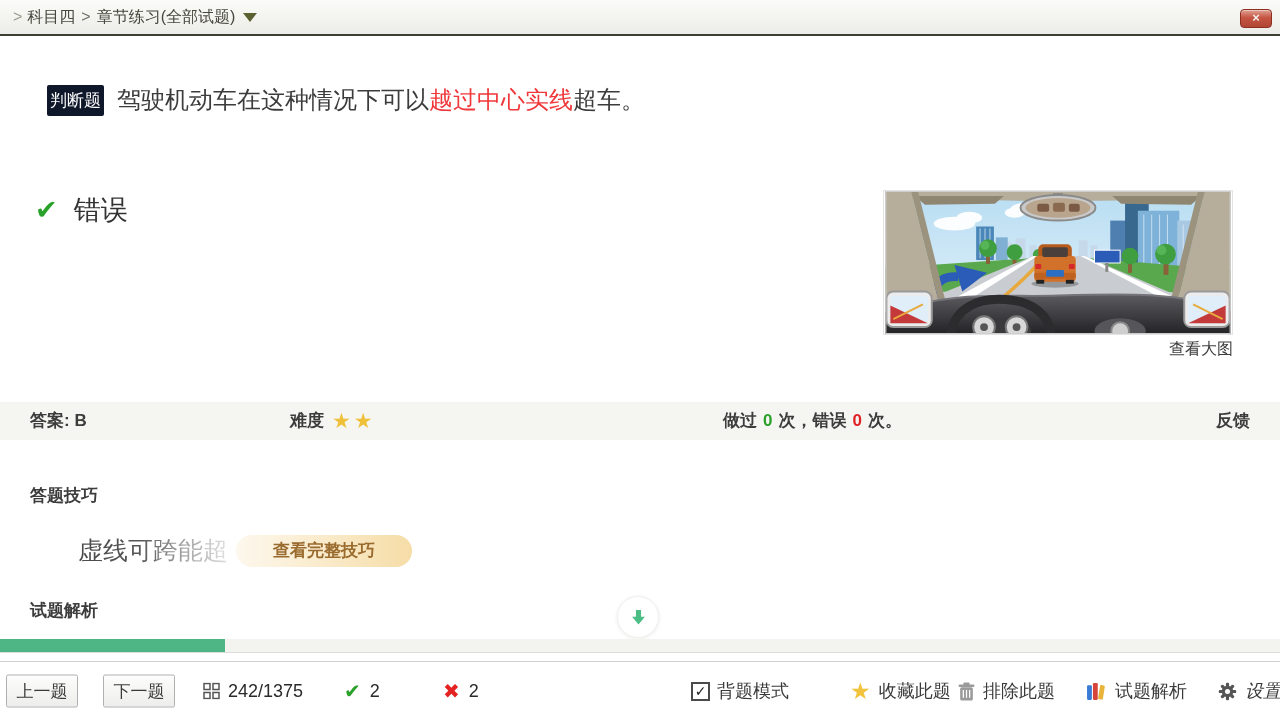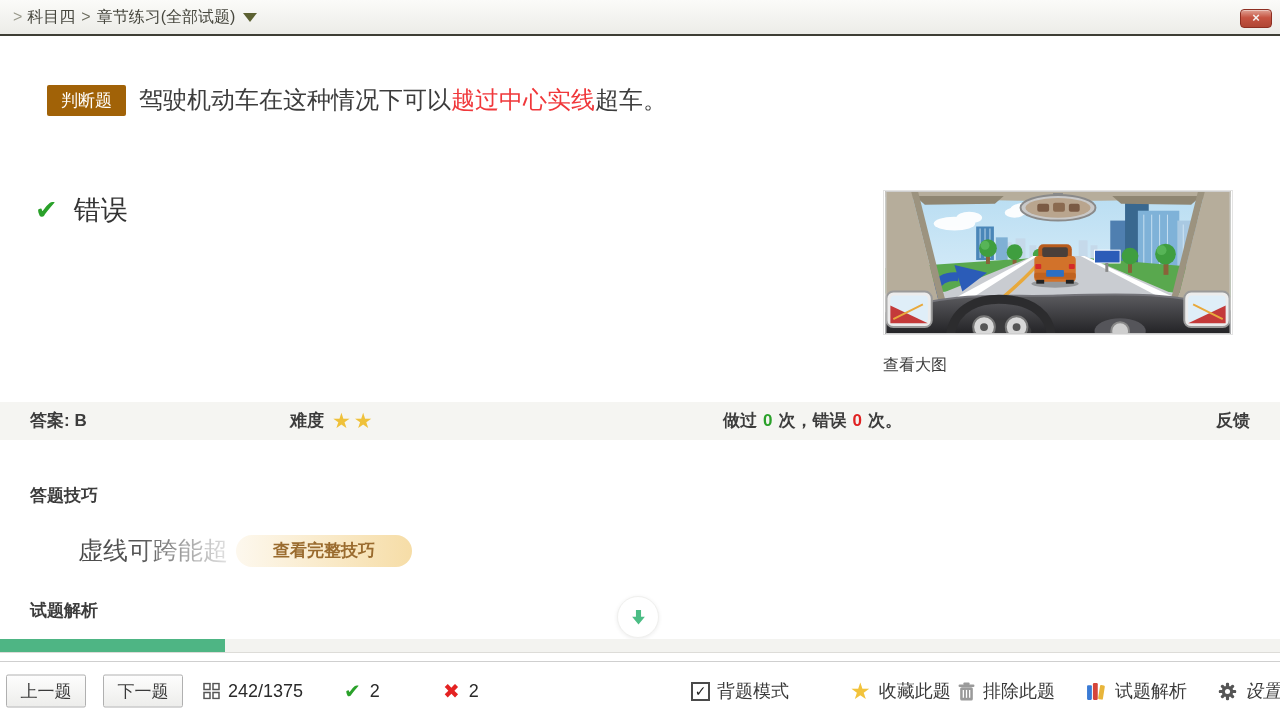--- a/index.html
+++ b/index.html
@@ -31,35 +31,35 @@
     color:#f4f0ee; font-weight:bold; font-size:13px; line-height:16px;
     text-align:center; cursor:pointer;
     box-shadow:inset 0 1px 0 rgba(255,255,255,.4);
   }
   
   .question-row {
     position:absolute; left:47px; top:84px;
     display:flex; align-items:center; gap:13px;
   }
   .type-badge {
-    background:#a16207; color:#fff; font-size:17px;
-    padding:4px 14px; border-radius:2px; white-space:nowrap;text-align:center;
+    background:#0f172a; color:#fff; font-size:17px;
+    padding:4px 3px; border-radius:2px; white-space:nowrap;text-align:center;
   }
   .q-text { font-size:24px; color:#3c3c3c; white-space:nowrap; }
   .q-red { color:#f0383b; }
   .answer-row {
     position:absolute; left:35px; top:192px;
     display:flex; align-items:center; gap:16px; cursor:pointer;
   }
   .answer-check { color:#2aa12a; font-size:27px; font-weight:bold; }
   .answer-label { font-size:27px; color:#333; }
   
   .q-image-wrap { position:absolute; left:883px; top:190px; width:350px; }
   .q-image { width:350px; height:145px; display:block; border:1px solid #e3e3e3; cursor:pointer; }
-  .q-image-caption { margin-top:20px; text-align:left; font-size:16px; color:#3f3f3f; cursor:pointer; }
+  .q-image-caption { margin-top:4px; text-align:right; font-size:16px; color:#3f3f3f; cursor:pointer; }
   
   .meta-bar {
     position:absolute; left:0; top:402px; width:1280px; height:38px;
     background:#f5f5f2; font-weight:bold; font-size:17px; line-height:38px; color:#3c3c3c;
   }
   .meta-answer { position:absolute; left:30px; }
   .meta-diff { position:absolute; left:290px; display:flex; align-items:center; height:38px; }
   .meta-stars { color:#efc13a; font-size:21px; margin-left:8px; letter-spacing:3px; }
   .meta-stats { position:absolute; left:723px; }
   .num-green { color:#2aa12a; margin:0 6px; }
@@ -99,21 +99,21 @@
   .toolbar {
     position:absolute; left:0; top:661px; width:1280px; height:59px;
     background:#fff; border-top:1px solid #cfcfcf;
   }
   .tb-group {
     position:absolute; top:50%; transform:translateY(-50%);
     display:flex; align-items:center; white-space:nowrap;
   }
   .tb-label { font-size:18px; color:#3a3a3a; }
   .nav-btn {
-    width:80px; height:33px;
+    width:72px; height:33px;
     background:linear-gradient(#fdfdfd,#ededeb);
     border:1px solid #b0b0b0; border-radius:2px;
     font-size:17px; color:#3a3a3a; cursor:pointer;
     font-family:inherit;
   }
   .tb-counter { font-size:18px; color:#2a2a2a; margin-left:8px; }
   .tb-check { color:#2aa12a; font-size:20px; font-weight:bold; margin-right:9px; }
   .tb-cross { color:#e42222; font-size:20px; font-weight:bold; margin-right:9px; }
   .tb-count { font-size:18px; color:#2a2a2a; }
   .tb-checkbox {

